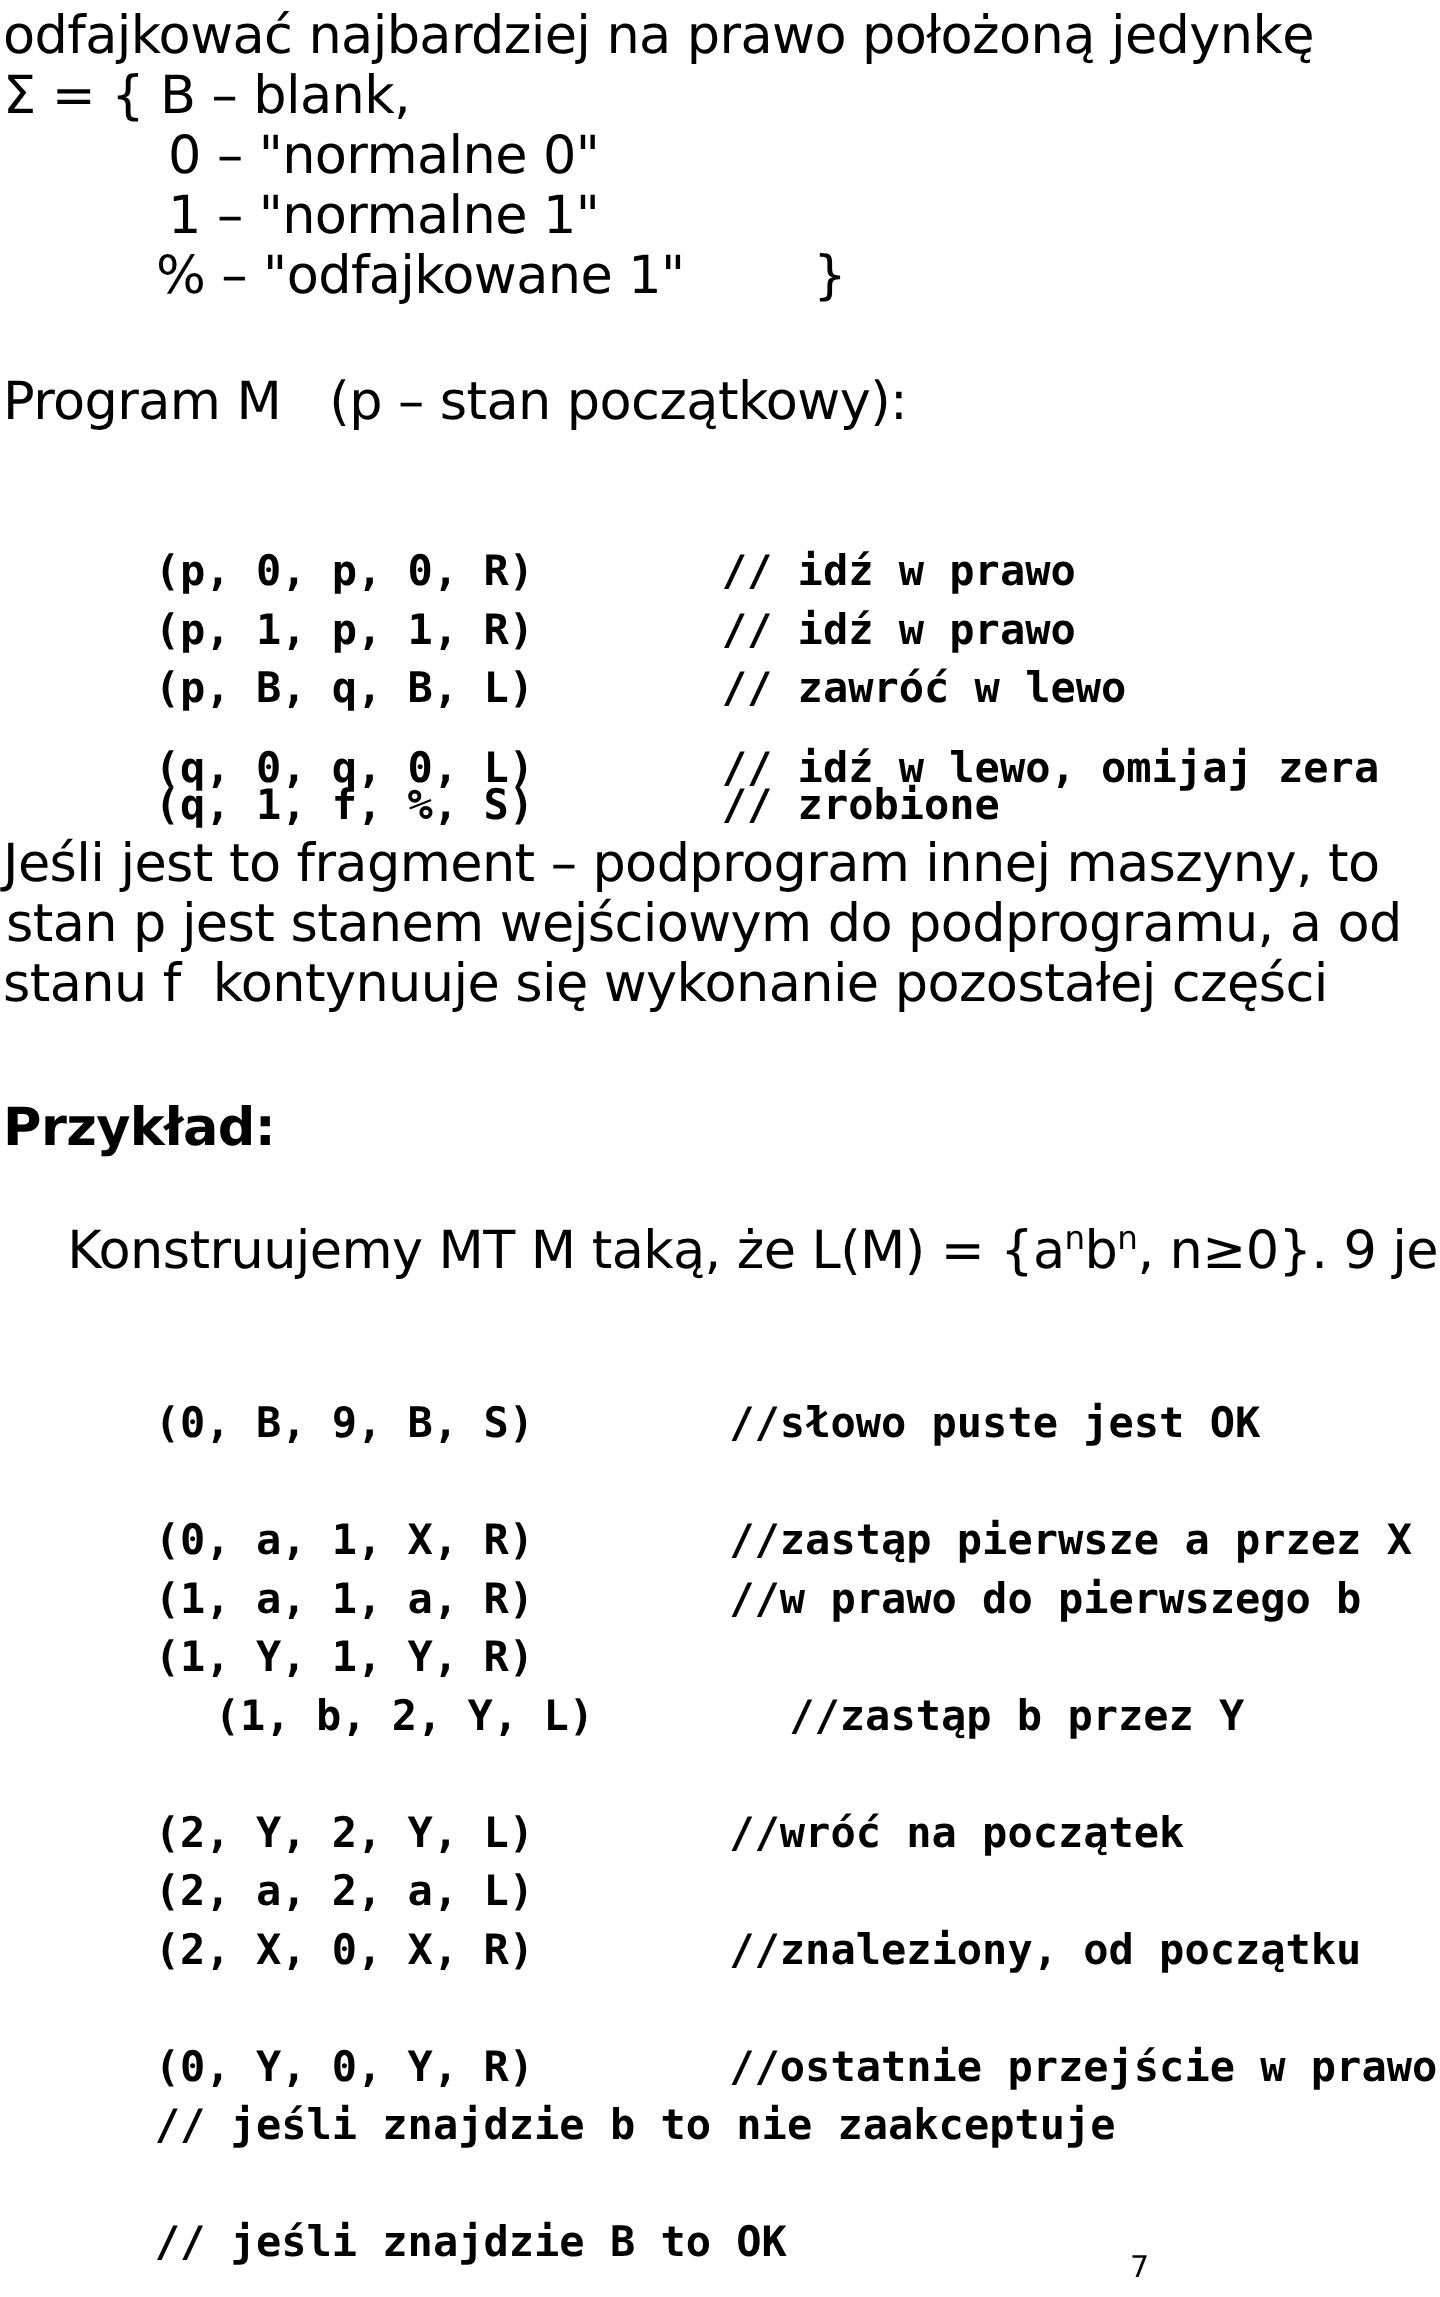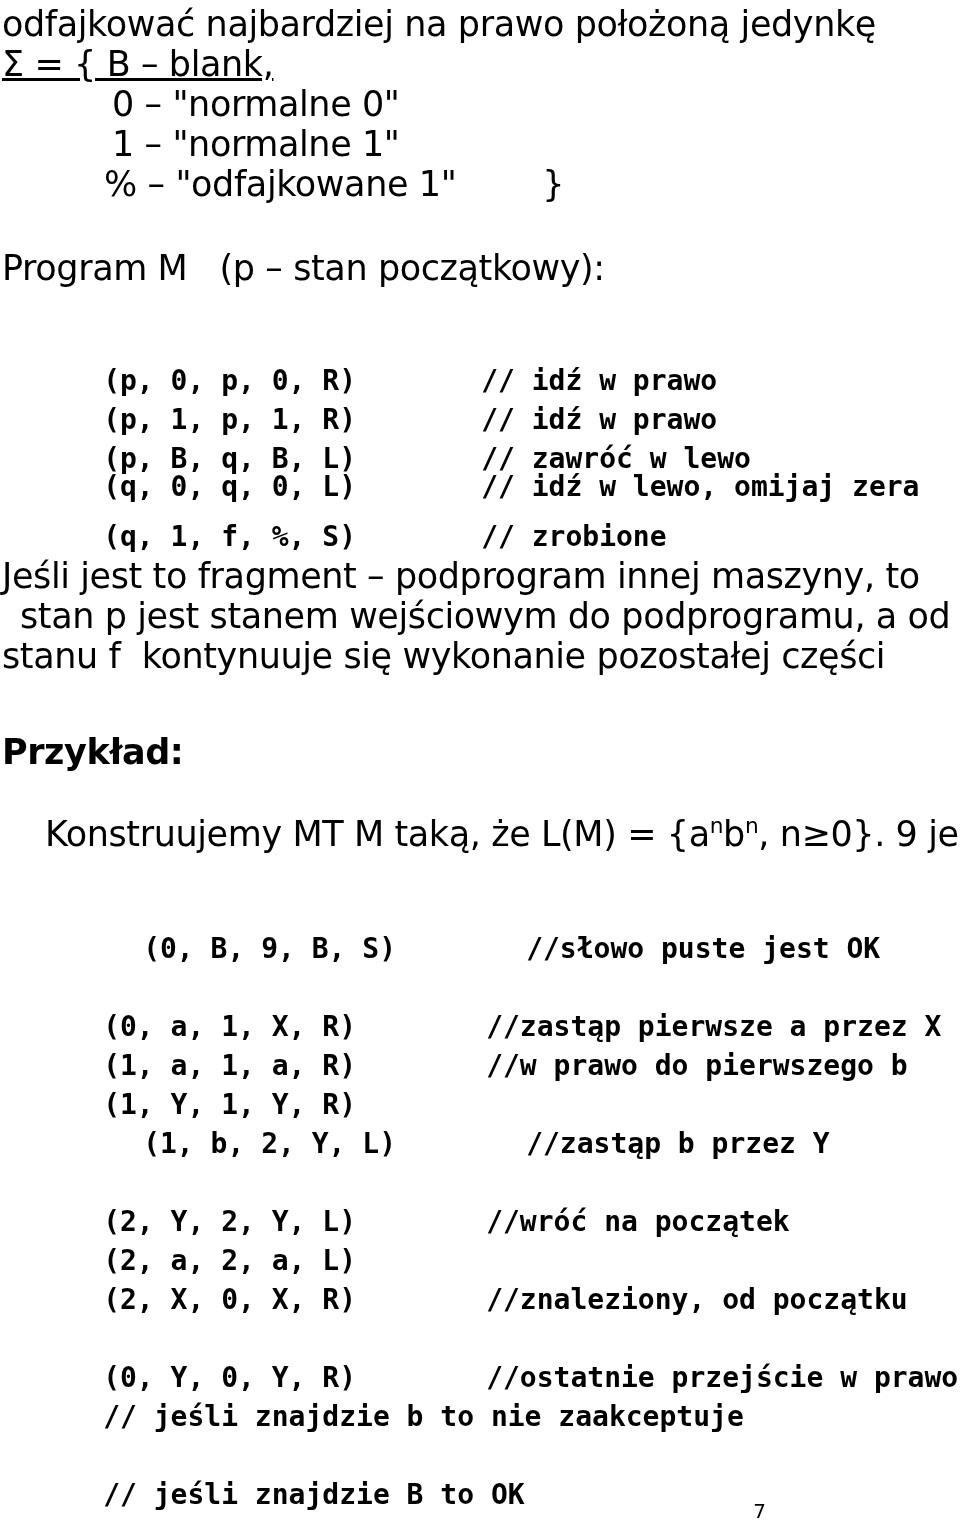--- a/index.html
+++ b/index.html
@@ -70,62 +70,62 @@
     line-height: 0;
   }
 </style>
 </head>
 <body>
 
 <div class="page">
 
   <div>
     <div class="prose" style="left:2px; top:4px;">odfajkować najbardziej na prawo położoną jedynkę</div>
-    <div class="prose" style="left:2px; top:44px;text-decoration:underline;">Σ = { B – blank,</div>
+    <div class="prose" style="left:2px; top:44px;">Σ = { B – blank,</div>
     <div class="prose" style="left:112px; top:84px;">0 – "normalne 0"</div>
     <div class="prose" style="left:112px; top:124px;">1 – "normalne 1"</div>
     <div class="prose" style="left:104px; top:164px;">% – "odfajkowane 1"        }</div>
   </div>
 
   <div class="prose" style="left:2px; top:248px;">Program M   (p – stan początkowy):</div>
 
   <div>
     <div class="code-line" style="top:322px;">
       <span class="tuple lead">(p, 0, p, 0, R)</span><span class="comment">// idź w prawo</span>
     </div>
     <div class="code-line" style="top:361px;">
       <span class="tuple lead">(p, 1, p, 1, R)</span><span class="comment">// idź w prawo</span>
     </div>
     <div class="code-line" style="top:400px;">
       <span class="tuple lead">(p, B, q, B, L)</span><span class="comment">// zawróć w lewo</span>
     </div>
-    <div class="code-line" style="top:428px;">
+    <div class="code-line" style="top:453px;">
       <span class="tuple lead">(q, 0, q, 0, L)</span><span class="comment">// idź w lewo, omijaj zera</span>
     </div>
     <div class="code-line" style="top:478px;">
       <span class="tuple lead">(q, 1, f, %, S)</span><span class="comment">// zrobione</span>
     </div>
   </div>
 
   <div>
     <div class="prose" style="left:2px; top:556px;">Jeśli jest to fragment – podprogram innej maszyny, to</div>
-    <div class="prose" style="left:20px; top:596px;">stan p jest stanem wejściowym do podprogramu, a od</div>
+    <div class="prose" style="left:4px; top:596px;">stan p jest stanem wejściowym do podprogramu, a od</div>
     <div class="prose" style="left:2px; top:636px;">stanu f  kontynuuje się wykonanie pozostałej części</div>
   </div>
 
   <div class="prose bold" style="left:2px; top:732px;">Przykład:</div>
 
   <div class="prose" style="left:2px; top:774px;">
     <span>Konstruujemy MT M taką, że L(M) = {a</span><span class="sup">n</span><span>b</span><span class="sup">n</span><span>, n≥0}. 9 jest</span>
   </div>
 
 
   <div>
 
-    <div class="code-line" style="top:890px;padding-left:40px;">
+    <div class="code-line" style="top:890px;">
       <span class="tuple narrow lead">(0, B, 9, B, S)</span><span class="comment">//słowo puste jest OK</span>
     </div>
 
     <div class="code-line" style="top:968px;">
       <span class="tuple narrow lead">(0, a, 1, X, R)</span><span class="comment">//zastąp pierwsze a przez X</span>
     </div>
     <div class="code-line" style="top:1007px;">
       <span class="tuple narrow lead">(1, a, 1, a, R)</span><span class="comment">//w prawo do pierwszego b</span>
     </div>
     <div class="code-line" style="top:1046px;">

